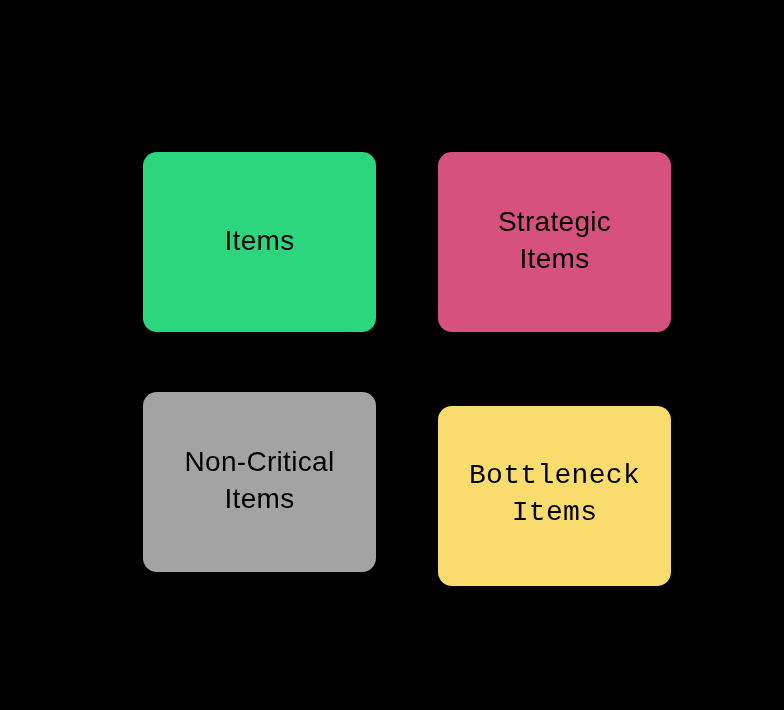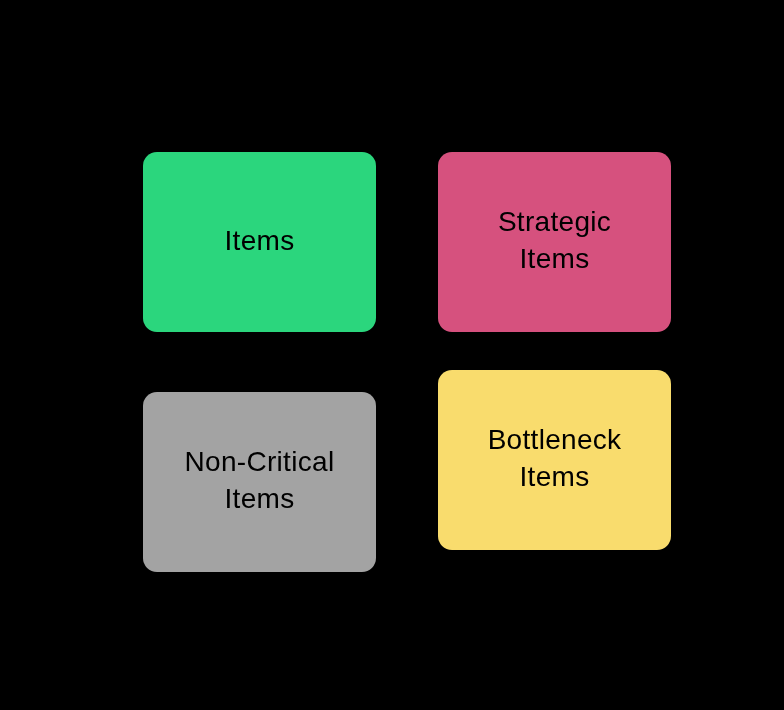--- a/index.html
+++ b/index.html
@@ -19,21 +19,21 @@
     width: 233px;
     height: 180px;
     border-radius: 14px;
     display: flex;
     align-items: center;
     justify-content: center;
   }
   .q0 { left: 143px; top: 152px; }
   .q1 { left: 438px; top: 152px; }
   .q2 { left: 143px; top: 392px; }
-  .q3 { left: 438px; top: 370px; }
+  .q3 { left: 438px; top: 406px; font-family: Liberation Mono, monospace; }
   .label {
     text-align: center;
     font-size: 28px;
     line-height: 37px;
     font-weight: 400;
     letter-spacing: 0.3px;
     padding-bottom: 4px;
   }
   .label .line { display: block; }
 </style>

